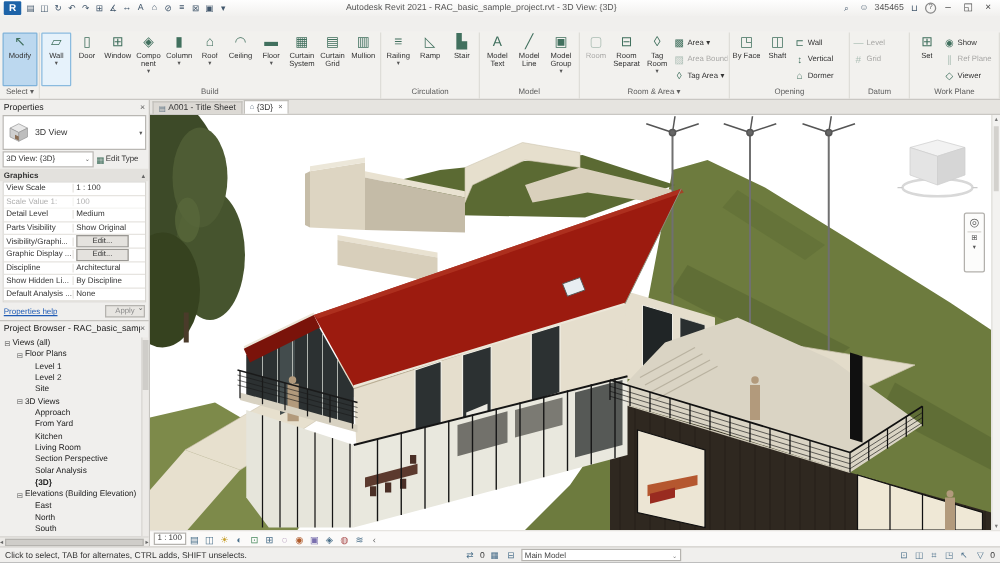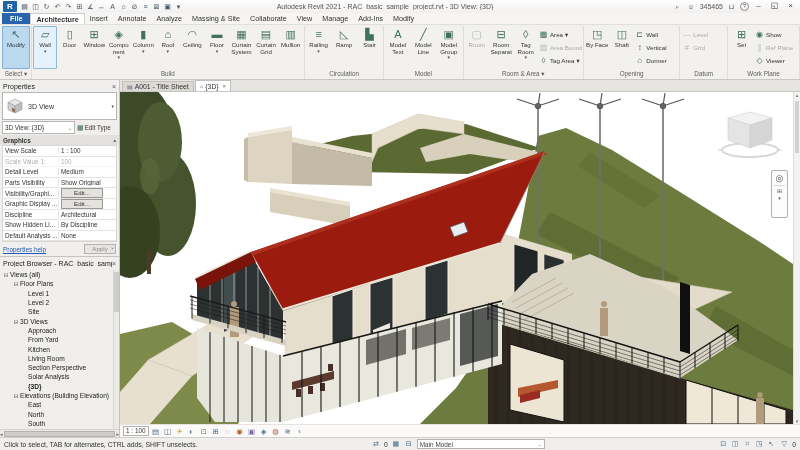--- a/index.html
+++ b/index.html
@@ -129,33 +129,20 @@
       <span class="ti">☺</span>
       <span style="color:#555;">345465</span>
       <span class="ti">⊔</span>
       <span class="help-circ">?</span>
       <span class="winbtn">–</span>
       <span class="winbtn">◱</span>
       <span class="winbtn">×</span>
     </div>
   </div>
 
-  <div class="rtabs" id="rtabs">
-      <div class="rtab file">File</div>
-      <div class="rtab active">Architecture</div>
-      <div class="rtab">Insert</div>
-      <div class="rtab">Annotate</div>
-      <div class="rtab">Analyze</div>
-      <div class="rtab">Massing &amp; Site</div>
-      <div class="rtab">Collaborate</div>
-      <div class="rtab">View</div>
-      <div class="rtab">Manage</div>
-      <div class="rtab">Add-Ins</div>
-      <div class="rtab">Modify</div>
-    </div>
 
   <div class="ribbon" id="ribbon">
       <div class="rgroup" style="flex: 1.15 1 0px;">
         <div class="rbody">
           <div class="rbtn selected">
             <div class="g">↖</div>
             <div class="t">Modify</div>
           </div>
         </div>
         <div class="rlabel">Select ▾</div>

